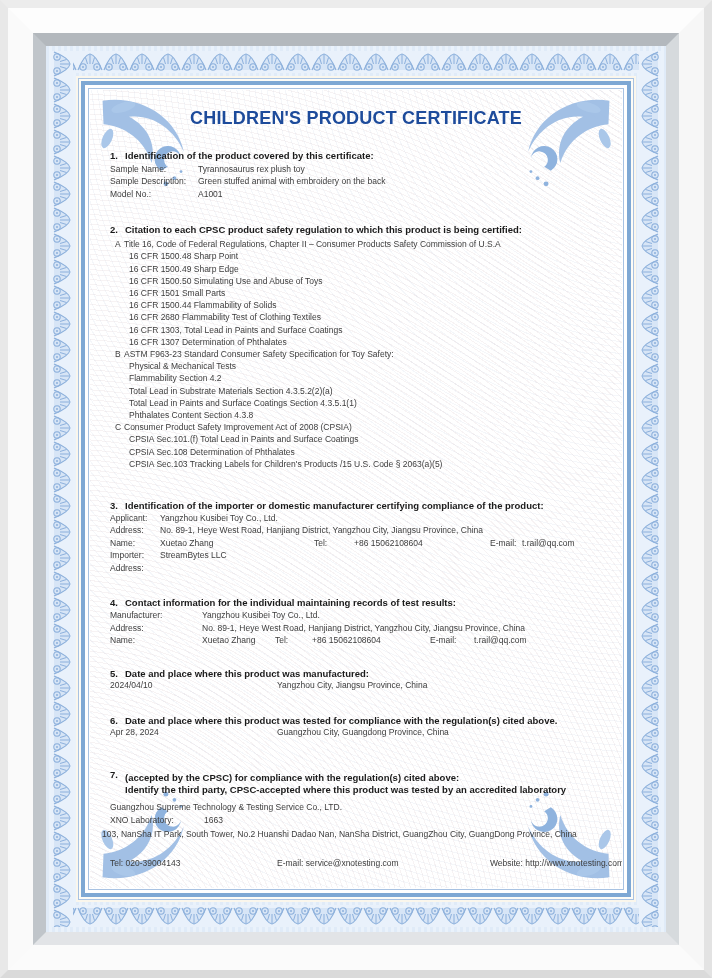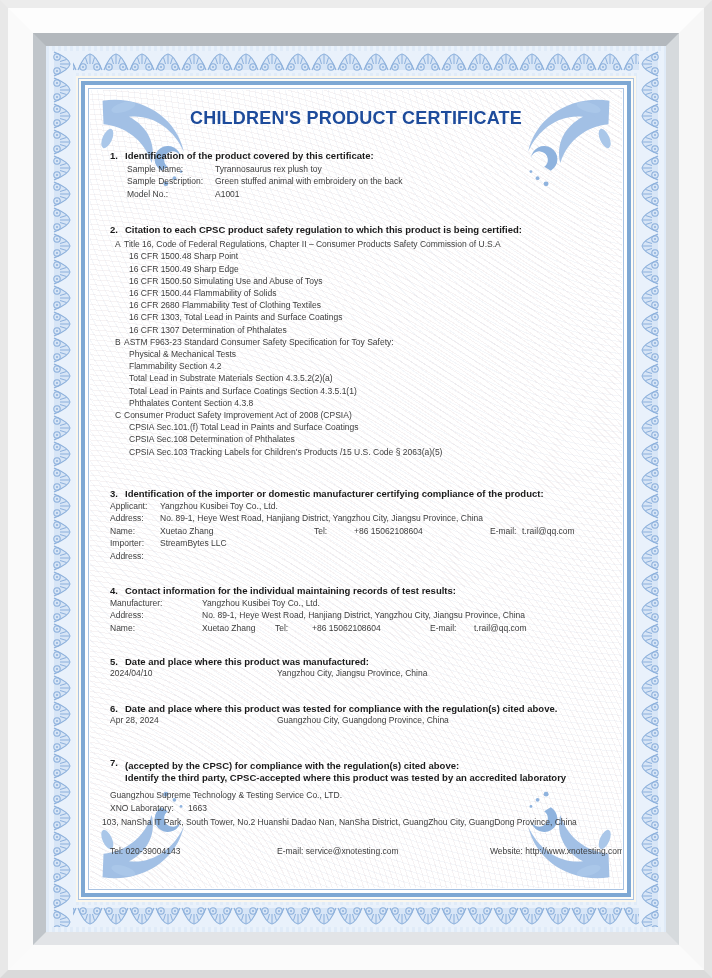--- a/index.html
+++ b/index.html
@@ -60,32 +60,32 @@
   .kv .v    { flex: 1 1 auto; }
   .kv .w154 { flex: 0 0 154px; }
   .kv .w73  { flex: 0 0 73px; }
   .kv .w40  { flex: 0 0 40px; }
   .kv .w37  { flex: 0 0 37px; }
   .kv .w136 { flex: 0 0 136px; }
   .kv .w118 { flex: 0 0 118px; }
   .kv .w32  { flex: 0 0 32px; }
   .kv .w44  { flex: 0 0 44px; }
   .kv .w167 { flex: 0 0 167px; }
-  .s1rows { margin-top: 2px; margin-left: 17px; }
+  .s1rows { margin-top: 2px; }
   .s2block { margin-top: 2px; }
   .grp { display: flex; line-height: 12.2px; }
   .grp .letter { flex: 0 0 14px; padding-left: 5px; }
   .item { padding-left: 19px; line-height: 12.2px; }
   .rowgap { margin-top: 0; }
   .s7line { line-height: 13.3px; }
   .s7row { display: flex; line-height: 13.3px; margin-top: 16px; }
   .s7row .seg1 { flex: 0 0 167px; }
   .s7row .seg2 { flex: 0 0 213px; }
   .s7gap { height: 5px; }
-  .labid { display: flex; line-height: 13.3px; }
+  .labid { display: flex; line-height: 13.3px; gap: 16px; }
   .labid .l { flex: 0 0 78px; }
 </style>
 </head>
 <body>
 
 <div class="f1">
  <div class="f2">
   <div class="f3">
    <div class="paper">
 
@@ -217,20 +217,21 @@
           <span>Citation to each CPSC product safety regulation to which this product is being certified:</span>
         </div>
         <div class="s2block">
           <div class="grp">
             <span class="letter">A</span>
             <span>Title 16, Code of Federal Regulations, Chapter II – Consumer Products Safety Commission of U.S.A</span>
           </div>
           <div class="item">16 CFR 1500.48 Sharp Point</div>
           <div class="item">16 CFR 1500.49 Sharp Edge</div>
           <div class="item">16 CFR 1500.50 Simulating Use and Abuse of Toys</div>
+          <div class="item">16 CFR 1501 Small Parts</div>
           <div class="item">16 CFR 1500.44 Flammability of Solids</div>
           <div class="item">16 CFR 2680 Flammability Test of Clothing Textiles</div>
           <div class="item">16 CFR 1303, Total Lead in Paints and Surface Coatings</div>
           <div class="item">16 CFR 1307 Determination of Phthalates</div>
           <div class="grp">
             <span class="letter">B</span>
             <span>ASTM F963-23 Standard Consumer Safety Specification for Toy Safety:</span>
           </div>
           <div class="item">Physical &amp; Mechanical Tests</div>
           <div class="item">Flammability Section 4.2</div>

